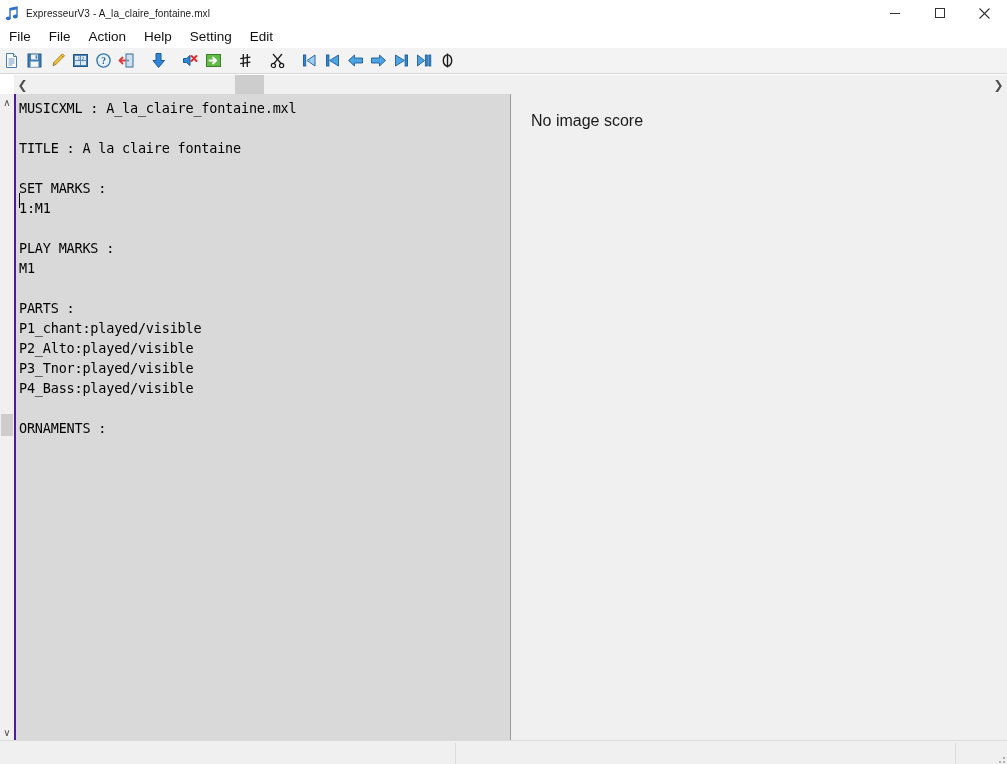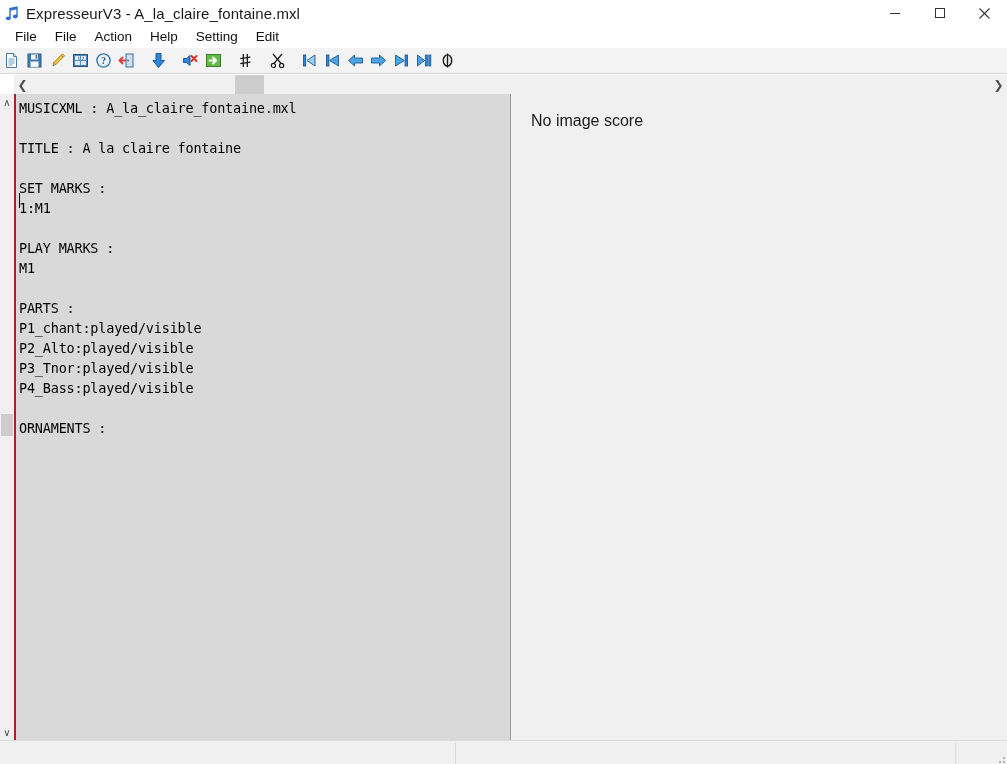--- a/index.html
+++ b/index.html
@@ -26,21 +26,21 @@
     align-items: center;
   }
   .app-icon {
     width: 24px; height: 26px;
     display: flex;
     align-items: center;
     justify-content: center;
     flex: 0 0 auto;
   }
   .title-text {
-    font-size: 15px;
+    font-size: 10px;
     color: #1a1a1a;
     white-space: nowrap;
     letter-spacing: 0.1px;
     margin-left: 2px;
   }
   .winbtns {
     position: absolute;
     right: 0; top: 0;
     height: 26px;
     display: flex;
@@ -53,21 +53,20 @@
   }
 
   
   .menubar {
     position: absolute;
     left: 0; top: 26px;
     width: 1007px; height: 22px;
     background: #ffffff;
     display: flex;
     align-items: center;
-    padding-left: 6px;
     box-sizing: border-box;
   }
   .menu-item {
     font-size: 13.5px;
     color: #111;
     padding: 2px 9px;
     white-space: nowrap;
     line-height: 16px;
   }
 
@@ -151,21 +150,21 @@
     width: 12px; height: 22px;
     background: #cdcdcd;
   }
 
   
   .editor {
     position: absolute;
     left: 14px; top: 0;
     width: 497px; height: 646px;
     background: #d9d9d9;
-    border-left: 2px solid #b91c1c;
+    border-left: 2px solid #4c1d95;
     border-right: 1px solid #9a9a9a;
     box-sizing: border-box;
     overflow: hidden;
   }
   .editor-text {
     font-family: "DejaVu Sans Mono", "Liberation Mono", monospace;
     font-size: 13.5px;
     line-height: 20px;
     color: #000000;
     white-space: pre;

